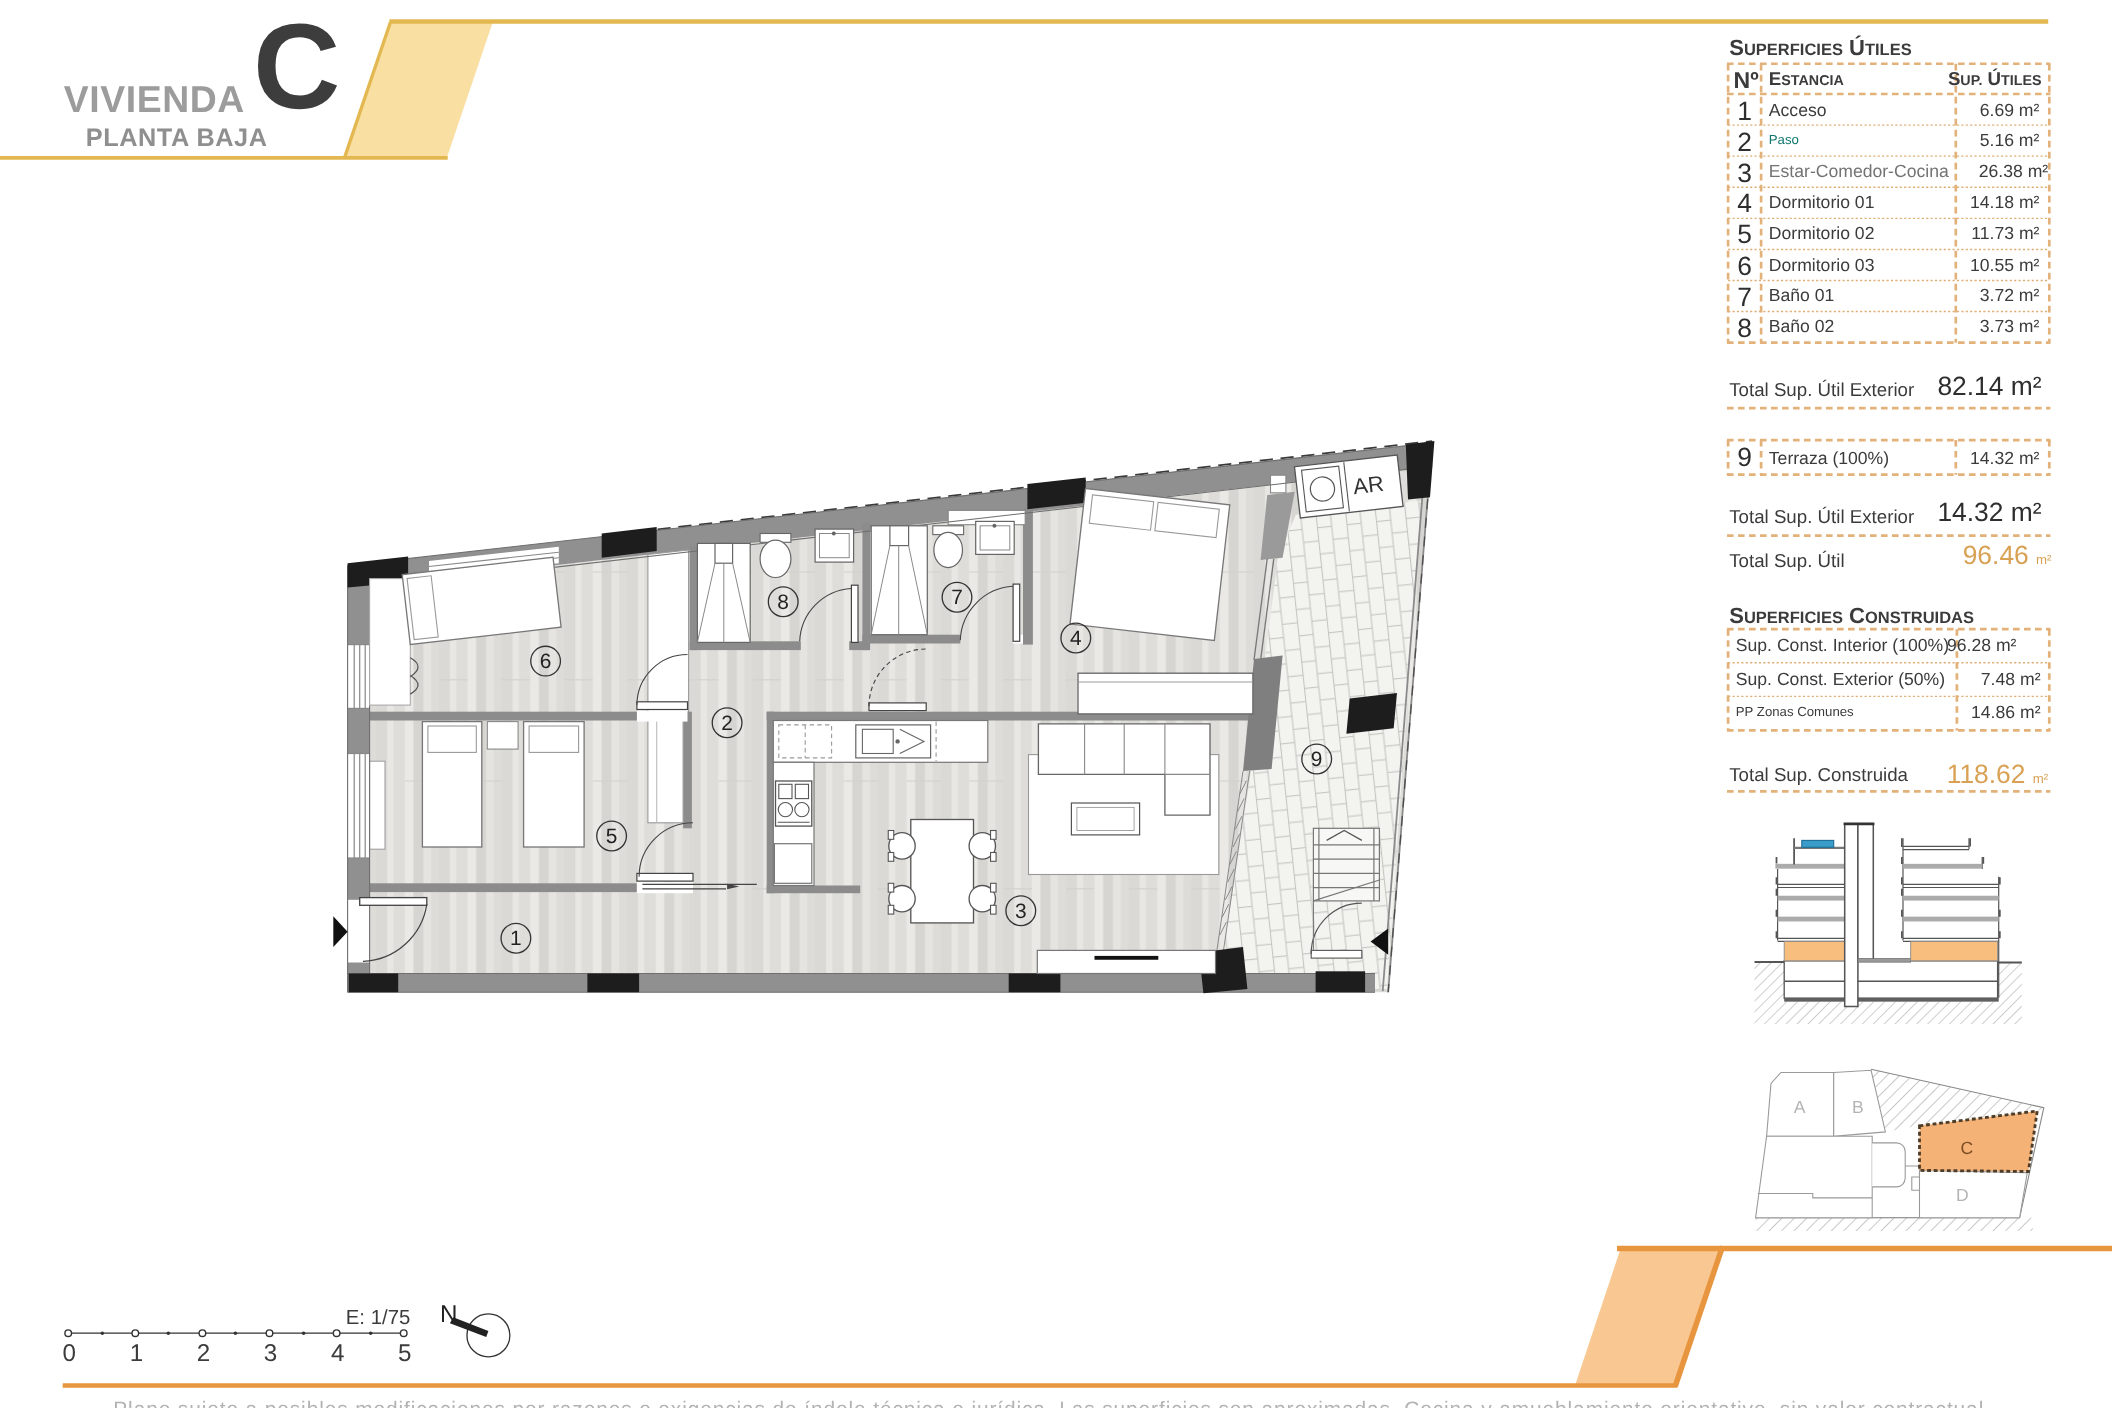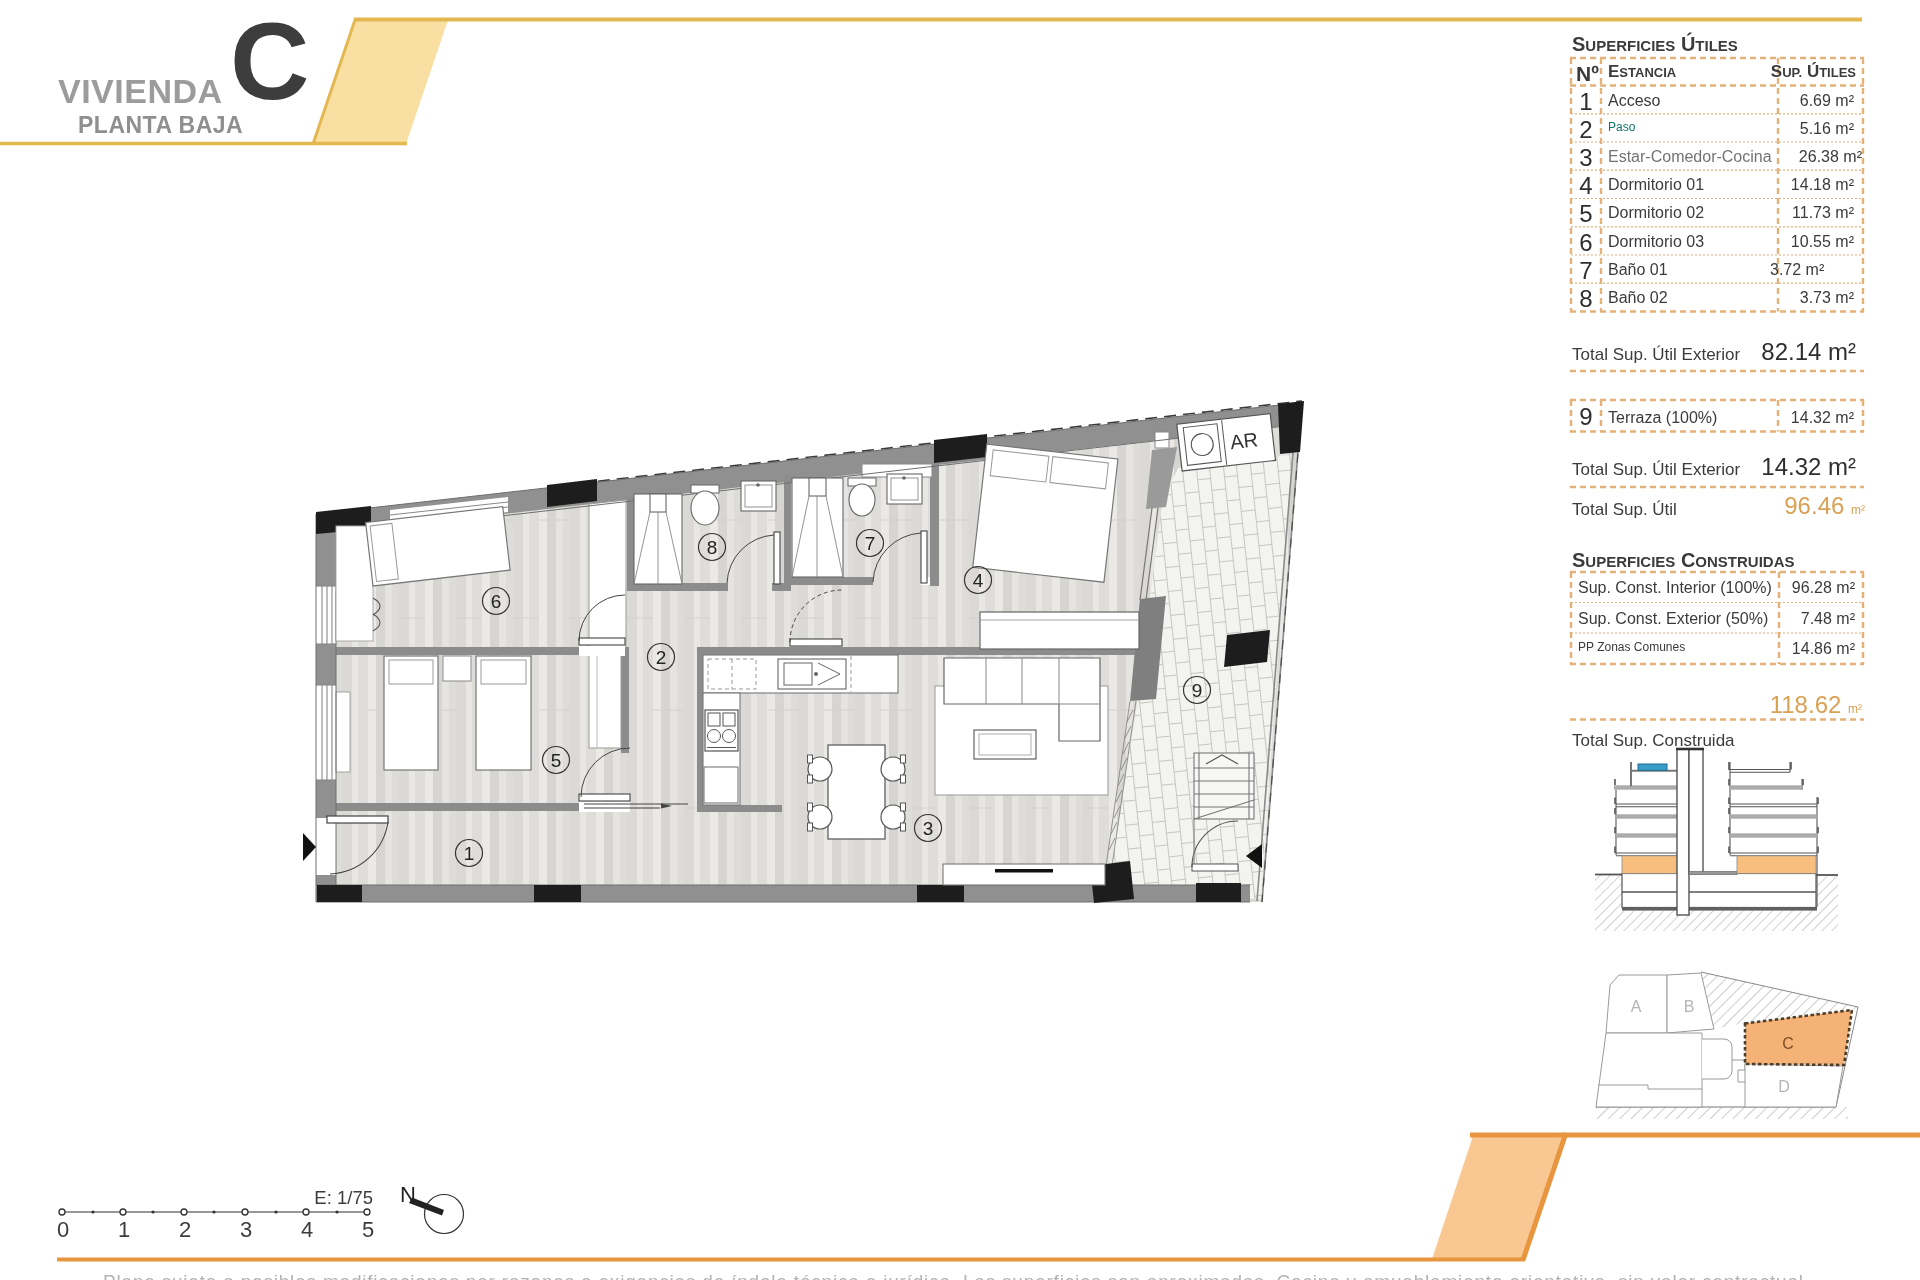--- a/index.html
+++ b/index.html
@@ -484,44 +484,44 @@
 <div class="abs" style="left:1608px;top:176px;font-size:16px;color:#3b3b3b;">Dormitorio 01</div>
 <div class="abs" style="left:1770px;top:176px;width:84px;text-align:right;font-size:16px;color:#3b3b3b;">14.18 m²</div>
 <div class="abs" style="left:1575px;top:200px;width:22px;text-align:center;font-size:24px;color:#2e2e2e;">5</div>
 <div class="abs" style="left:1608px;top:204px;font-size:16px;color:#3b3b3b;">Dormitorio 02</div>
 <div class="abs" style="left:1770px;top:204px;width:84px;text-align:right;font-size:16px;color:#3b3b3b;">11.73 m²</div>
 <div class="abs" style="left:1575px;top:229px;width:22px;text-align:center;font-size:24px;color:#2e2e2e;">6</div>
 <div class="abs" style="left:1608px;top:233px;font-size:16px;color:#3b3b3b;">Dormitorio 03</div>
 <div class="abs" style="left:1770px;top:233px;width:84px;text-align:right;font-size:16px;color:#3b3b3b;">10.55 m²</div>
 <div class="abs" style="left:1575px;top:257px;width:22px;text-align:center;font-size:24px;color:#2e2e2e;">7</div>
 <div class="abs" style="left:1608px;top:261px;font-size:16px;color:#3b3b3b;">Baño 01</div>
-<div class="abs" style="left:1770px;top:261px;width:84px;font-size:16px;color:#3b3b3b;">3.72 m²</div>
+<div class="abs" style="left:1770px;top:261px;width:84px;text-align:right;font-size:16px;color:#3b3b3b;">3.72 m²</div>
 <div class="abs" style="left:1575px;top:285px;width:22px;text-align:center;font-size:24px;color:#2e2e2e;">8</div>
 <div class="abs" style="left:1608px;top:289px;font-size:16px;color:#3b3b3b;">Baño 02</div>
 <div class="abs" style="left:1770px;top:289px;width:84px;text-align:right;font-size:16px;color:#3b3b3b;">3.73 m²</div>
 <div class="abs" style="left:1576px;top:62px;font-size:21px;font-weight:bold;color:#3b3b3b;">Nº</div>
 <div class="abs" style="left:1608px;top:62px;font-size:17px;font-weight:bold;color:#3b3b3b;">E<span style="font-size:13px;">STANCIA</span></div>
 <div class="abs" style="left:1740px;top:62px;width:116px;text-align:right;font-size:17px;font-weight:bold;color:#3b3b3b;">S<span style="font-size:13px;">UP.</span> Ú<span style="font-size:13px;">TILES</span></div>
 <div class="abs" style="left:1572px;top:345px;font-size:17px;color:#3b3b3b;">Total Sup. Útil Exterior</div>
 <div class="abs" style="left:1720px;top:338px;width:136px;text-align:right;font-size:24px;color:#2e2e2e;">82.14 m²</div>
 <div class="abs" style="left:1575px;top:403px;width:22px;text-align:center;font-size:24px;color:#2e2e2e;">9</div>
 <div class="abs" style="left:1608px;top:409px;font-size:16px;color:#3b3b3b;">Terraza (100%)</div>
 <div class="abs" style="left:1770px;top:409px;width:84px;text-align:right;font-size:16px;color:#3b3b3b;">14.32 m²</div>
 <div class="abs" style="left:1572px;top:460px;font-size:17px;color:#3b3b3b;">Total Sup. Útil Exterior</div>
 <div class="abs" style="left:1720px;top:453px;width:136px;text-align:right;font-size:24px;color:#2e2e2e;">14.32 m²</div>
 <div class="abs" style="left:1572px;top:500px;font-size:17px;color:#3b3b3b;">Total Sup. Útil</div>
 <div class="abs" style="left:1700px;top:492px;width:165px;text-align:right;font-size:24px;color:#D9A153;">96.46 <span style="font-size:12px;">m²</span></div>
 <div class="abs" style="left:1572px;top:549px;font-size:20px;font-weight:bold;color:#3b3b3b;">S<span style="font-size:15px;">UPERFICIES</span> C<span style="font-size:15px;">ONSTRUIDAS</span></div>
 <div class="abs" style="left:1578px;top:579px;font-size:16px;color:#3b3b3b;">Sup. Const. Interior (100%)</div>
-<div class="abs" style="left:1770px;top:579px;width:85px;text-align:right;font-size:16px;color:#3b3b3b;">96.28 m²</div>
+<div class="abs" style="left:1770px;top:579px;width:85px;font-size:16px;color:#3b3b3b;">96.28 m²</div>
 <div class="abs" style="left:1578px;top:610px;font-size:16px;color:#3b3b3b;">Sup. Const. Exterior (50%)</div>
 <div class="abs" style="left:1770px;top:610px;width:85px;text-align:right;font-size:16px;color:#3b3b3b;">7.48 m²</div>
 <div class="abs" style="left:1578px;top:640px;font-size:12px;color:#3b3b3b;">PP Zonas Comunes</div>
 <div class="abs" style="left:1770px;top:640px;width:85px;text-align:right;font-size:16px;color:#3b3b3b;">14.86 m²</div>
-<div class="abs" style="left:1572px;top:695px;font-size:17px;color:#3b3b3b;margin-top:36px;">Total Sup. Construida</div>
+<div class="abs" style="left:1572px;top:695px;font-size:17px;color:#3b3b3b;">Total Sup. Construida</div>
 <div class="abs" style="left:1700px;top:691px;width:162px;text-align:right;font-size:24px;color:#D9A153;">118.62 <span style="font-size:12px;">m²</span></div>
 
 <svg class="abs" style="left:1580px;top:735px" width="280" height="205" viewBox="1580 735 280 205">
 <defs>
         <pattern id="hsec" width="7" height="7" patternUnits="userSpaceOnUse" patternTransform="rotate(45)">
           <line x1="0" y1="0" x2="0" y2="7" stroke="#9a9a9a" stroke-width="0.9"></line>
         </pattern>
       </defs>
 
 <rect x="1595" y="875" width="27" height="56" fill="url(#hsec)"></rect>

